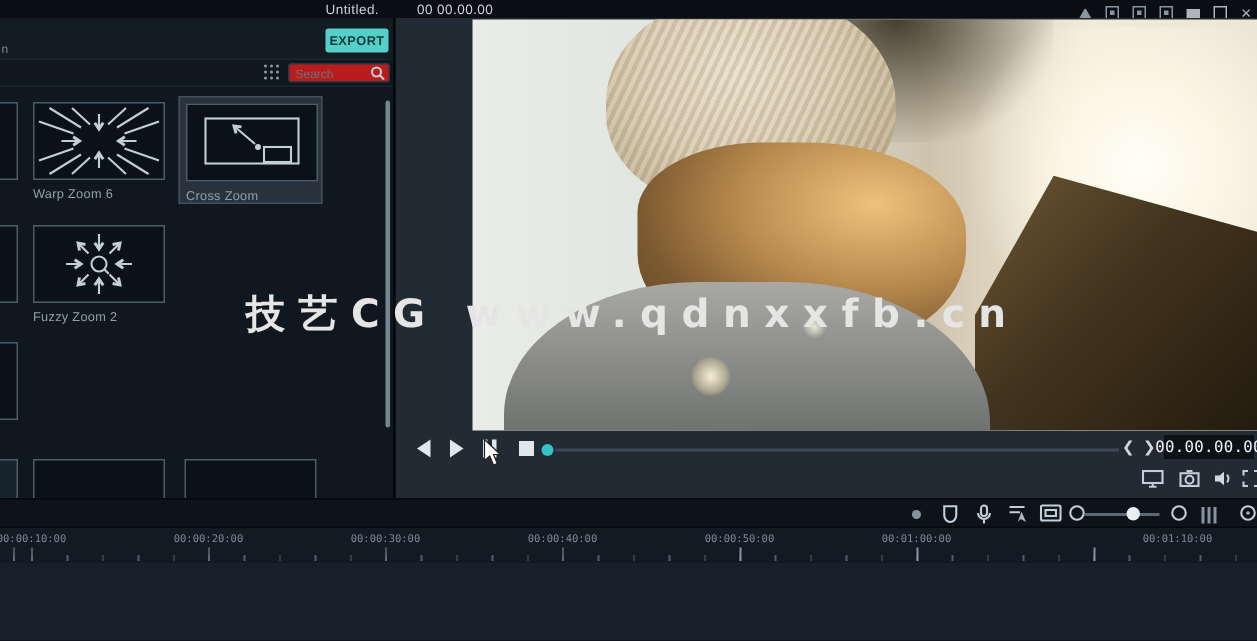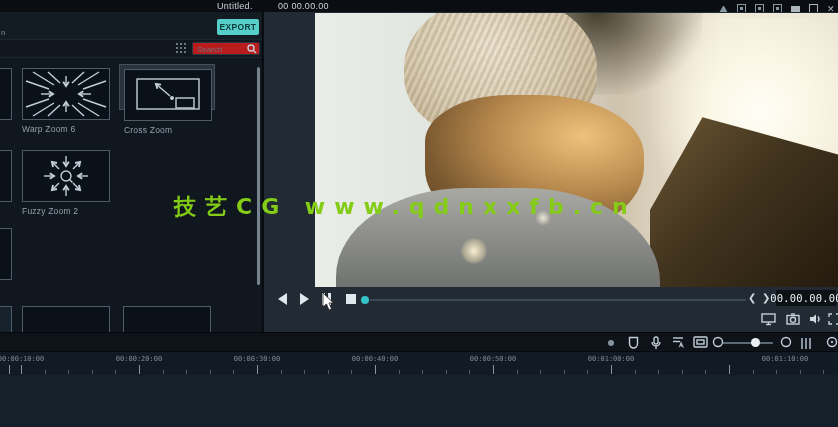--- a/index.html
+++ b/index.html
@@ -43,21 +43,21 @@
   .search-glyph { width:10px; height:10px; margin-right:2px; }
 
   .lp-scrollbar { position:absolute; right:2px; top:55px; width:3px; height:218px; background:#76848f;
     border-radius:2px; }
 
   .thumb-grid { position:absolute; left:0; top:46px; width:100%; height:274px; overflow:hidden; }
   .thumb-cell { position:absolute; width:88px; }
   .thumb { width:88px; height:52px; background:#0a1119; border:1px solid #4c5c69; position:relative; }
   .thumb svg { position:absolute; left:0; top:0; }
   .thumb-label { margin-top:4px; font-size:8.5px; color:#93a0ab; letter-spacing:.2px; }
-  .sel-wrap { position:absolute; width:96px; height:46px; background:#28333e; border:1px solid #41505c;
+  .sel-wrap { position:absolute; width:96px; height:72px; background:#28333e; border:1px solid #41505c;
     padding:17px; }
   .cut-thumb { position:absolute; left:-76px; width:88px; height:52px; background:#0a1119;
     border:1px solid #4c5c69; }
 
   
   .preview { position:absolute; left:264px; top:12px; width:574px; height:320px; background:#222a33; }
   .video { position:absolute; left:51px; top:1px; width:523px; height:274px; overflow:hidden;
     background:linear-gradient(to right,#e9ece7 0%,#e0e4df 28%,#d6d6cf 44%,#cfc3ad 58%,#f0ead9 78%,#ece6d6 100%); }
   .v-topdark { position:absolute; left:34%; top:0; width:40%; height:30%;
     background:radial-gradient(ellipse at 50% 0%, rgba(62,56,40,.95), rgba(62,56,40,0) 75%); }
@@ -113,22 +113,22 @@
     background:repeating-linear-gradient(to right, #505e69 0 1px, transparent 1px 23.6px);
     background-position:21px 0; }
   .ruler .major { position:absolute; left:0; bottom:1px; width:100%; height:9px;
     background:repeating-linear-gradient(to right, #8795a0 0 1px, transparent 1px 118px);
     background-position:21px 0; }
   .rlabel { position:absolute; top:3px; transform:translateX(-50%); font-size:7px; color:#7d8b96;
     font-family:"DejaVu Sans Mono", monospace; white-space:nowrap; }
   .tracks { position:absolute; left:0; top:375px; width:838px; height:52px; background:#15202b; }
 
   
-  .watermark { position:absolute; left:174px; top:192px; z-index:50; color:#84cc16; font-weight:bold;
-    font-size:22px; letter-spacing:9px; white-space:nowrap; pointer-events:none;
+  .watermark { position:absolute; left:164px; top:192px; z-index:50; color:#e5e5e5; font-weight:bold;
+    font-size:26px; letter-spacing:9px; white-space:nowrap; pointer-events:none;
     font-family:"DejaVu Sans", sans-serif; }
   .cursor { position:absolute; left:322px; top:292px; z-index:60; pointer-events:none; }
 
   svg.lineart { stroke:#c3cfd8; fill:none; stroke-width:1.4; }
 </style>
 </head>
 <body>
 
 <div class="stage">
 

